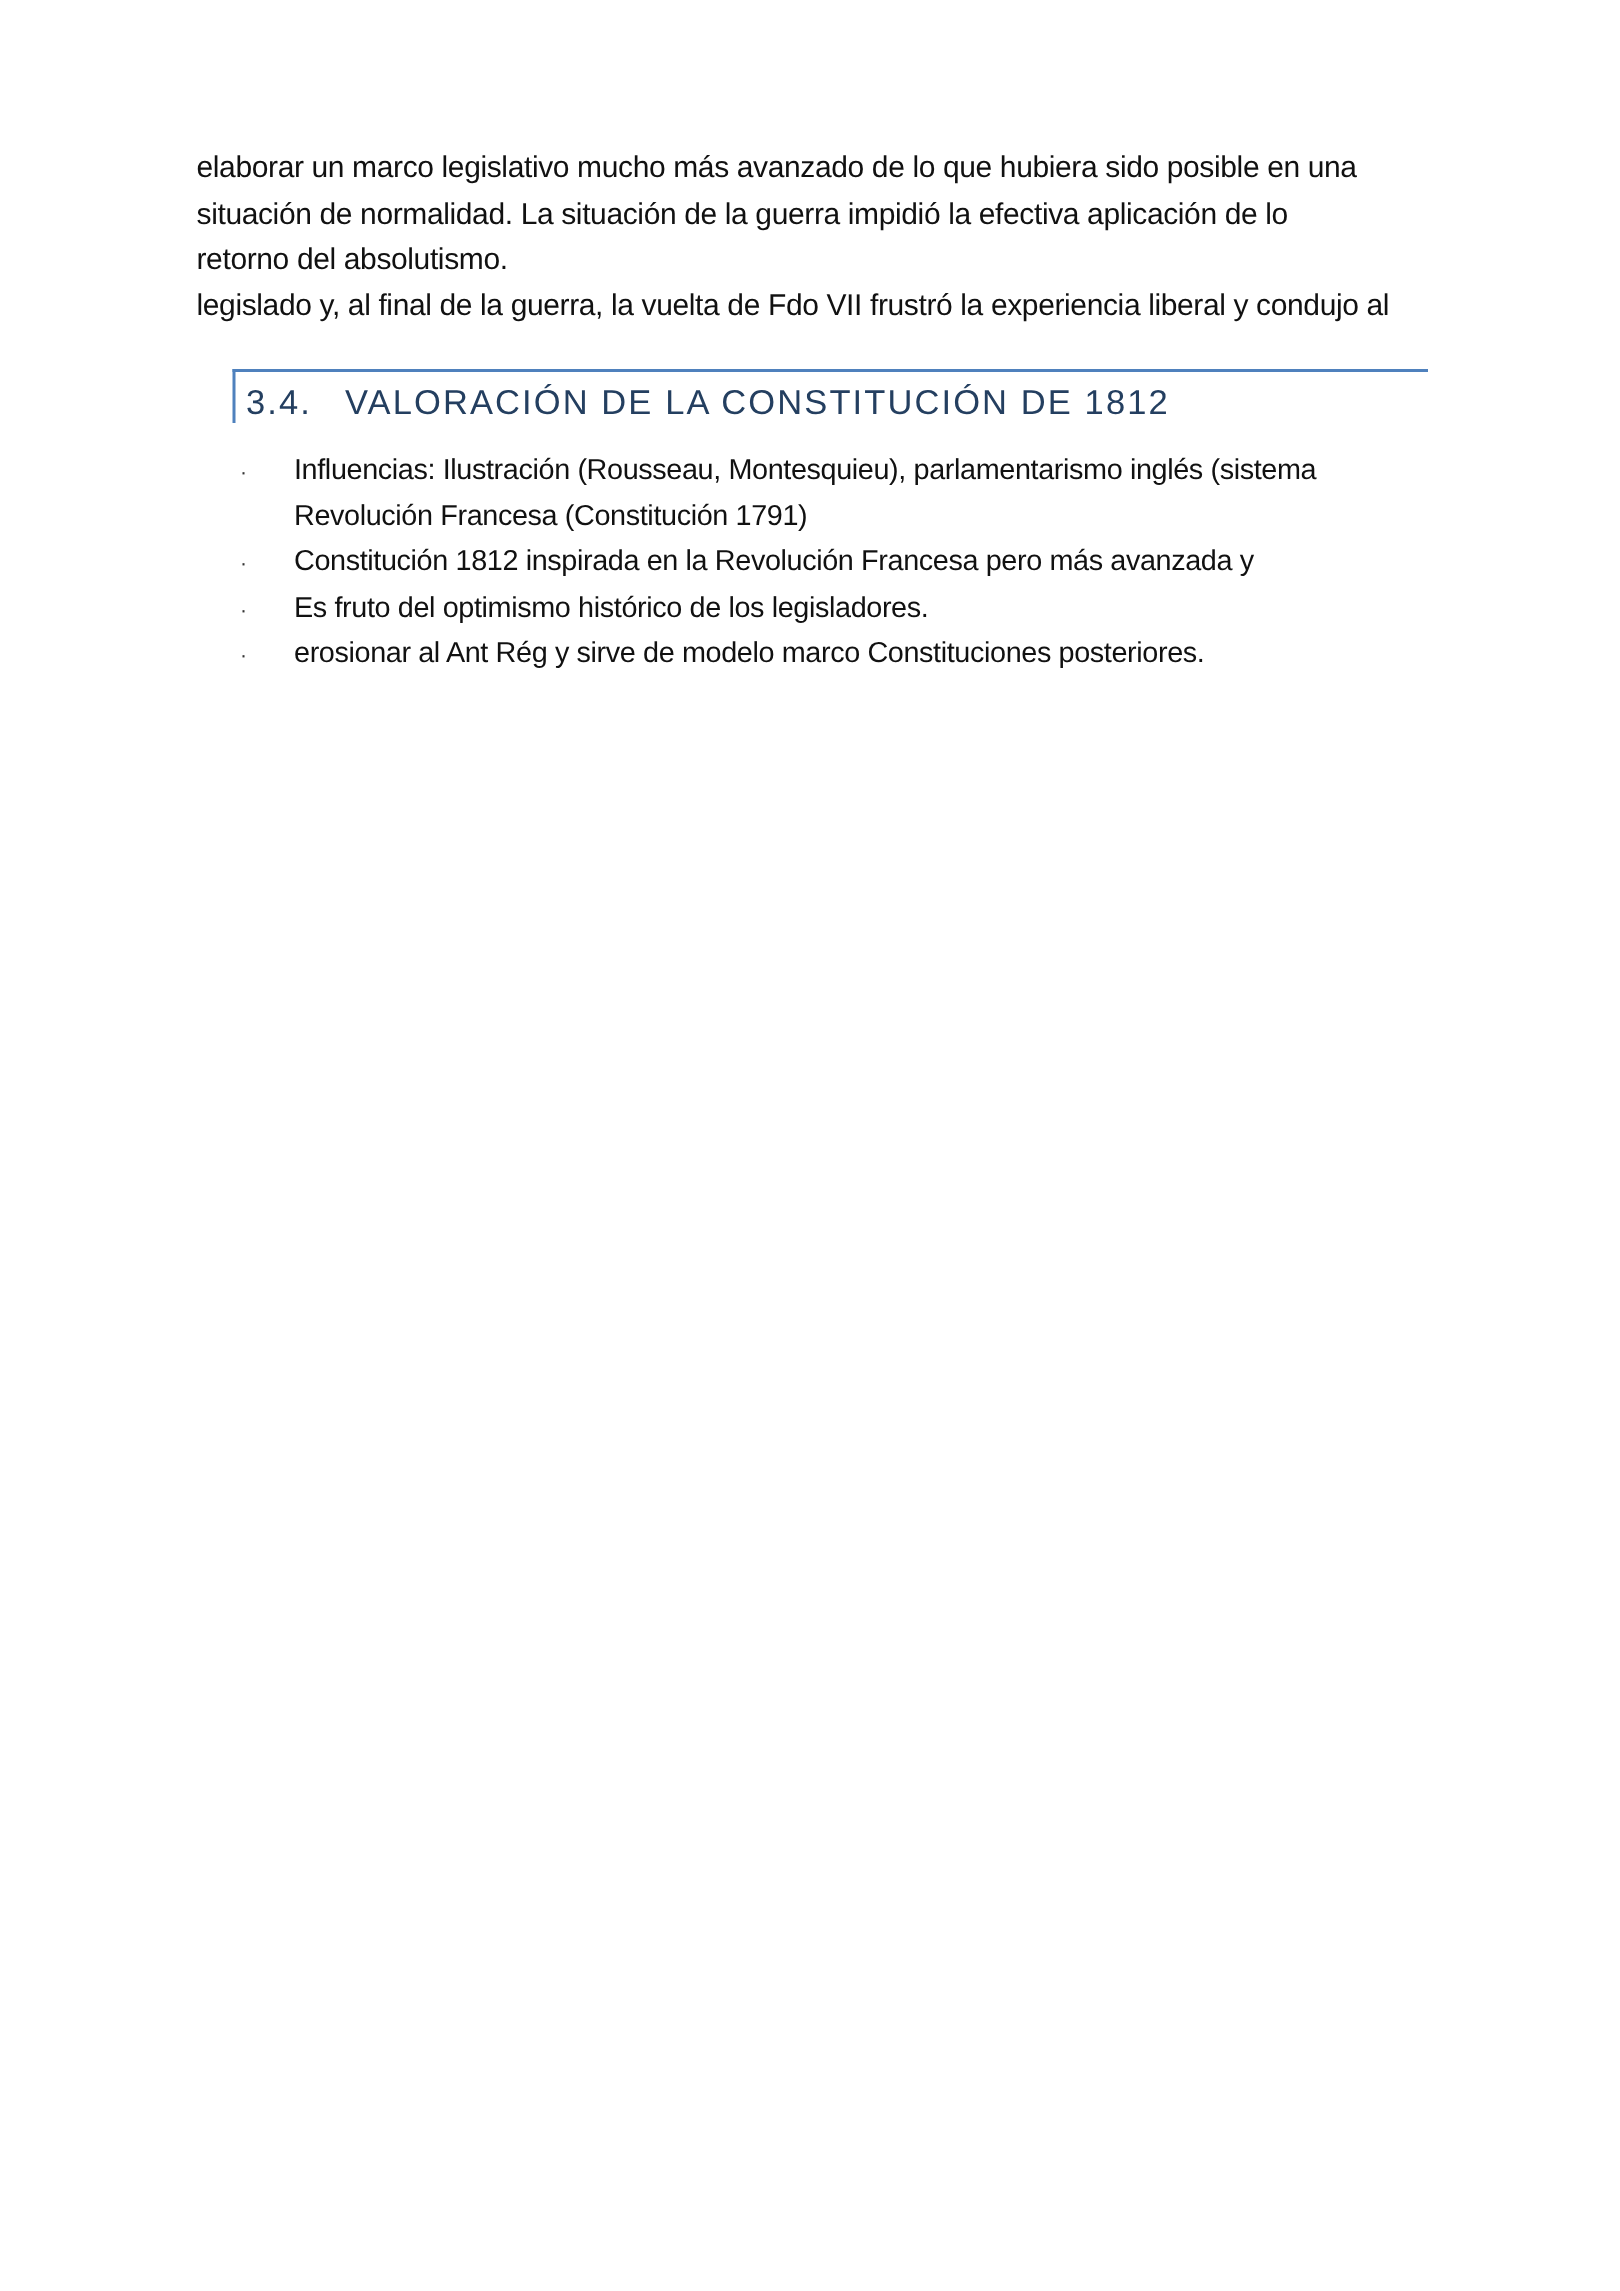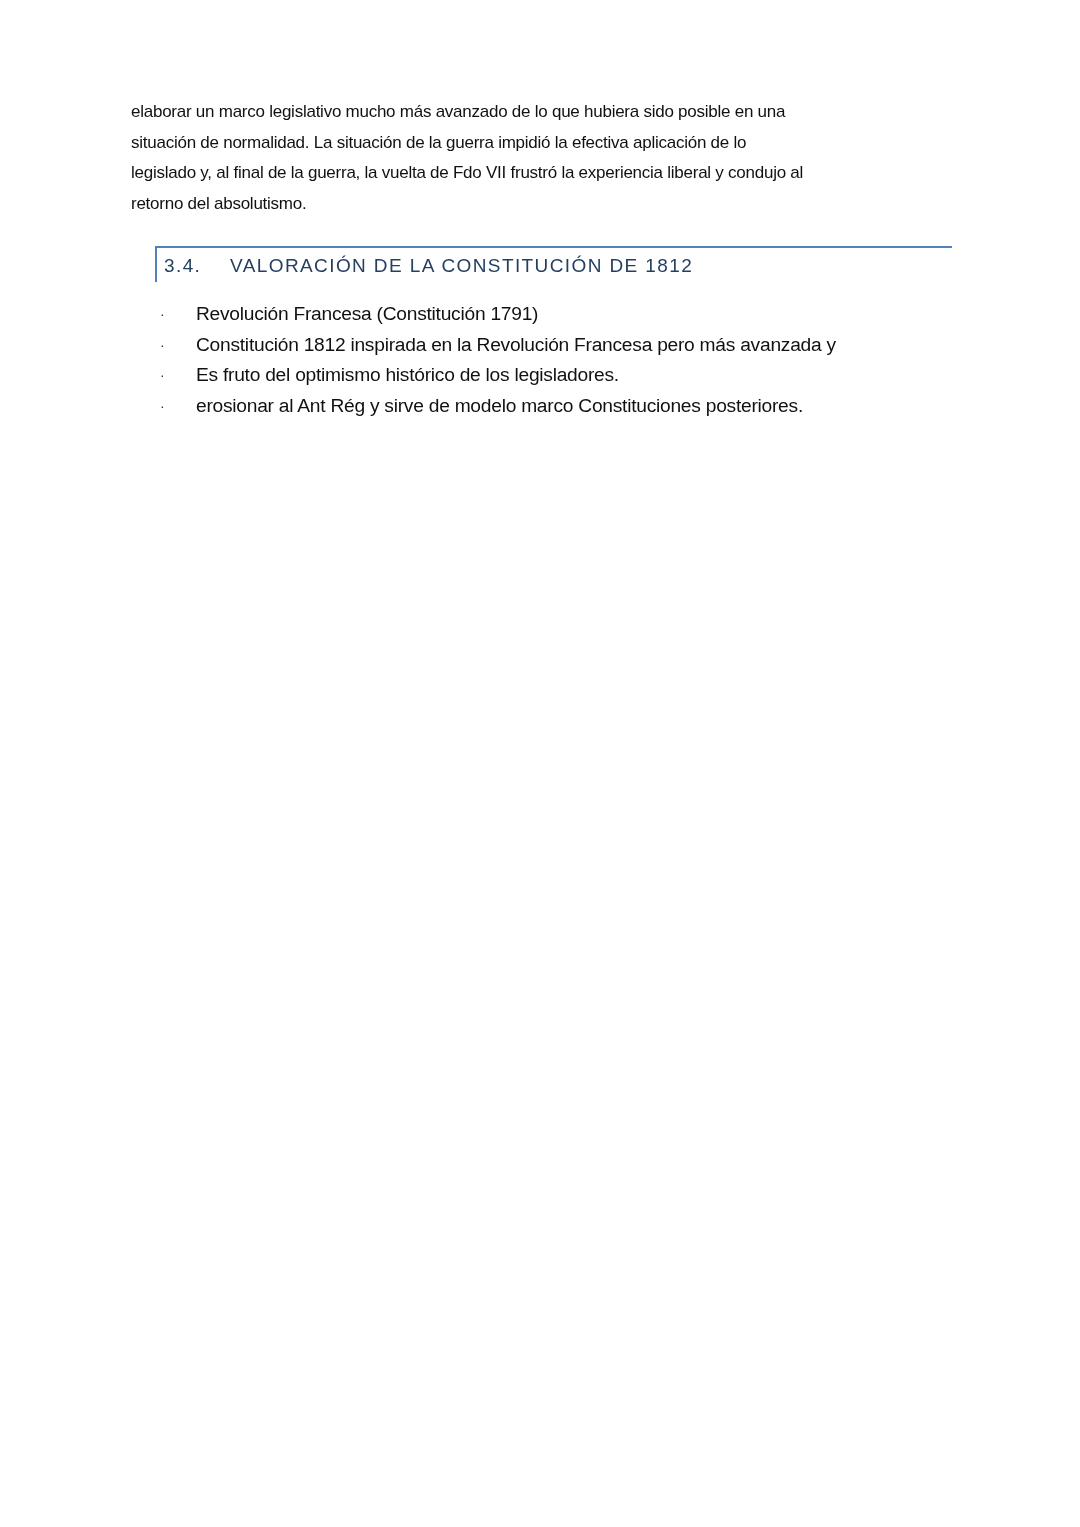--- a/index.html
+++ b/index.html
@@ -20,21 +20,21 @@
       left: 0;
       top: 0;
       width: 1080px;
       height: 1527px;
     }
     .para {
       position: absolute;
       left: 131px;
       top: 97px;
       width: 830px;
-      font-size: 17px;
+      font-size: 20px;
       line-height: 30.6px;
       letter-spacing: -0.25px;
       margin: 0;
     }
     .para .line {
       display: block;
       white-space: nowrap;
     }
     .heading {
       position: absolute;
@@ -43,21 +43,21 @@
       width: 797px;
       height: 36px;
       border-top: 2px solid #4f81bd;
       border-left: 2px solid #4f81bd;
       box-sizing: border-box;
     }
     .heading-text {
       position: absolute;
       left: 7px;
       top: 7px;
-      font-size: 19px;
+      font-size: 23px;
       letter-spacing: 1.4px;
       color: #243f60;
       white-space: nowrap;
     }
     .heading-num {
       display: inline-block;
       width: 66px;
     }
     .bullets {
       position: absolute;
@@ -89,33 +89,34 @@
     }
   </style>
 </head>
 <body>
 
 <div class="page">
 
   <p class="para">
     <span class="line">elaborar un marco legislativo mucho más avanzado de lo que hubiera sido posible en una</span>
     <span class="line">situación de normalidad. La situación de la guerra impidió la efectiva aplicación de lo</span>
+    <span class="line">retorno del absolutismo.</span>
     <span class="line">legislado y, al final de la guerra, la vuelta de Fdo VII frustró la experiencia liberal y condujo al</span>
-    <span class="line">retorno del absolutismo.</span>
   </p>
 
   <div class="heading">
     <div class="heading-text">
       <span class="heading-num">3.4.</span><span>VALORACIÓN DE LA CONSTITUCIÓN DE 1812</span>
     </div>
   </div>
 
   <ul class="bullets">
     <li class="bullet-item">
       <span class="bullet-dot">·</span>
+      <span class="line">Influencias: Ilustración (Rousseau, Montesquieu), parlamentarismo inglés (sistema</span>
       <span class="line">Revolución Francesa (Constitución 1791)</span>
     </li>
     <li class="bullet-item">
       <span class="bullet-dot">·</span>
       <span class="line">Constitución 1812 inspirada en la Revolución Francesa pero más avanzada y</span>
     </li>
     <li class="bullet-item">
       <span class="bullet-dot">·</span>
       <span class="line">Es fruto del optimismo histórico de los legisladores.</span>
     </li>

